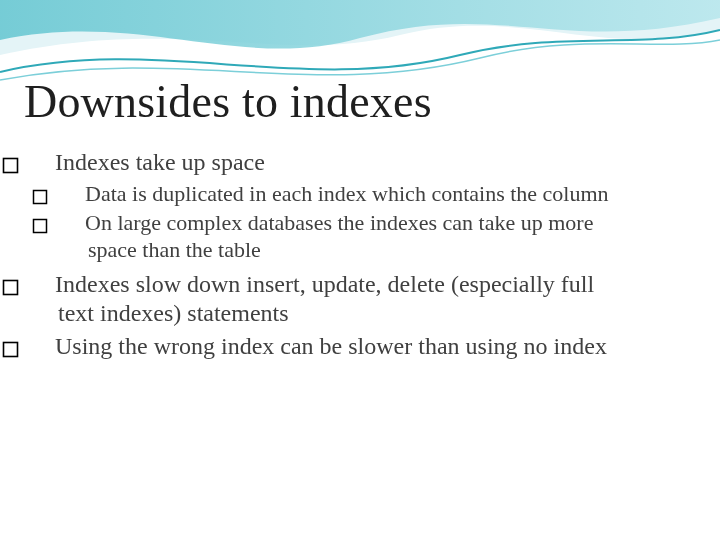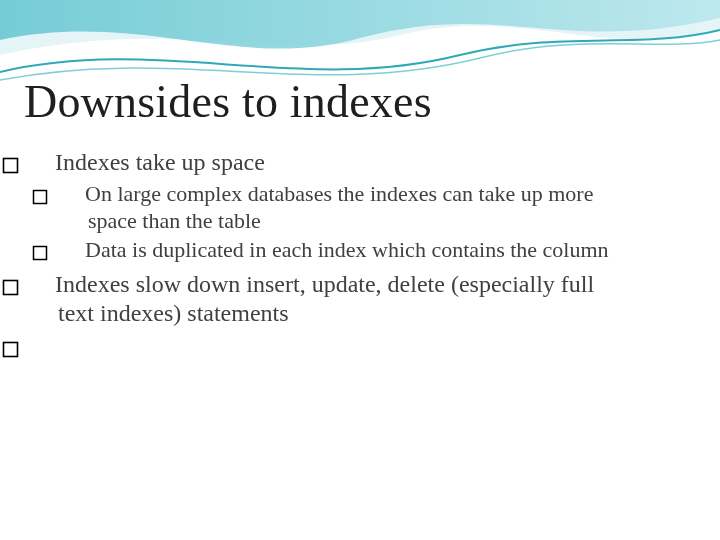--- a/index.html
+++ b/index.html
@@ -97,37 +97,37 @@
 
     <p class="lvl1">
       <span class="bullet"><svg width="17" height="17">
             <rect x="1.5" y="1.5" width="14" height="14" fill="none" stroke="#000" stroke-width="1.6"></rect>
           </svg></span><span>Indexes take up space</span>
     </p>
 
     <p class="lvl2">
       <span class="bullet"><svg width="16" height="16">
             <rect x="1.5" y="1.5" width="13" height="13" fill="none" stroke="#000" stroke-width="1.5"></rect>
-          </svg></span><span>On large complex databases the indexes can take up more space than the table</span>
+          </svg></span><span>Data is duplicated in each index which contains the column</span>
     </p>
 
     <p class="lvl2">
       <span class="bullet"><svg width="16" height="16">
             <rect x="1.5" y="1.5" width="13" height="13" fill="none" stroke="#000" stroke-width="1.5"></rect>
-          </svg></span><span>Data is duplicated in each index which contains the column</span>
+          </svg></span><span>On large complex databases the indexes can take up more space than the table</span>
     </p>
     <div class="gap"></div>
 
     <p class="lvl1">
       <span class="bullet"><svg width="17" height="17">
             <rect x="1.5" y="1.5" width="14" height="14" fill="none" stroke="#000" stroke-width="1.6"></rect>
           </svg></span><span>Indexes slow down insert, update, delete (especially full text indexes) statements</span>
     </p>
 
     <p class="lvl1">
       <span class="bullet"><svg width="17" height="17">
             <rect x="1.5" y="1.5" width="14" height="14" fill="none" stroke="#000" stroke-width="1.6"></rect>
-          </svg></span>
+          </svg></span><span>Using the wrong index can be slower than using no index</span>
     </p>
 
   </div>
 
 </div>
 
 </body></html>

